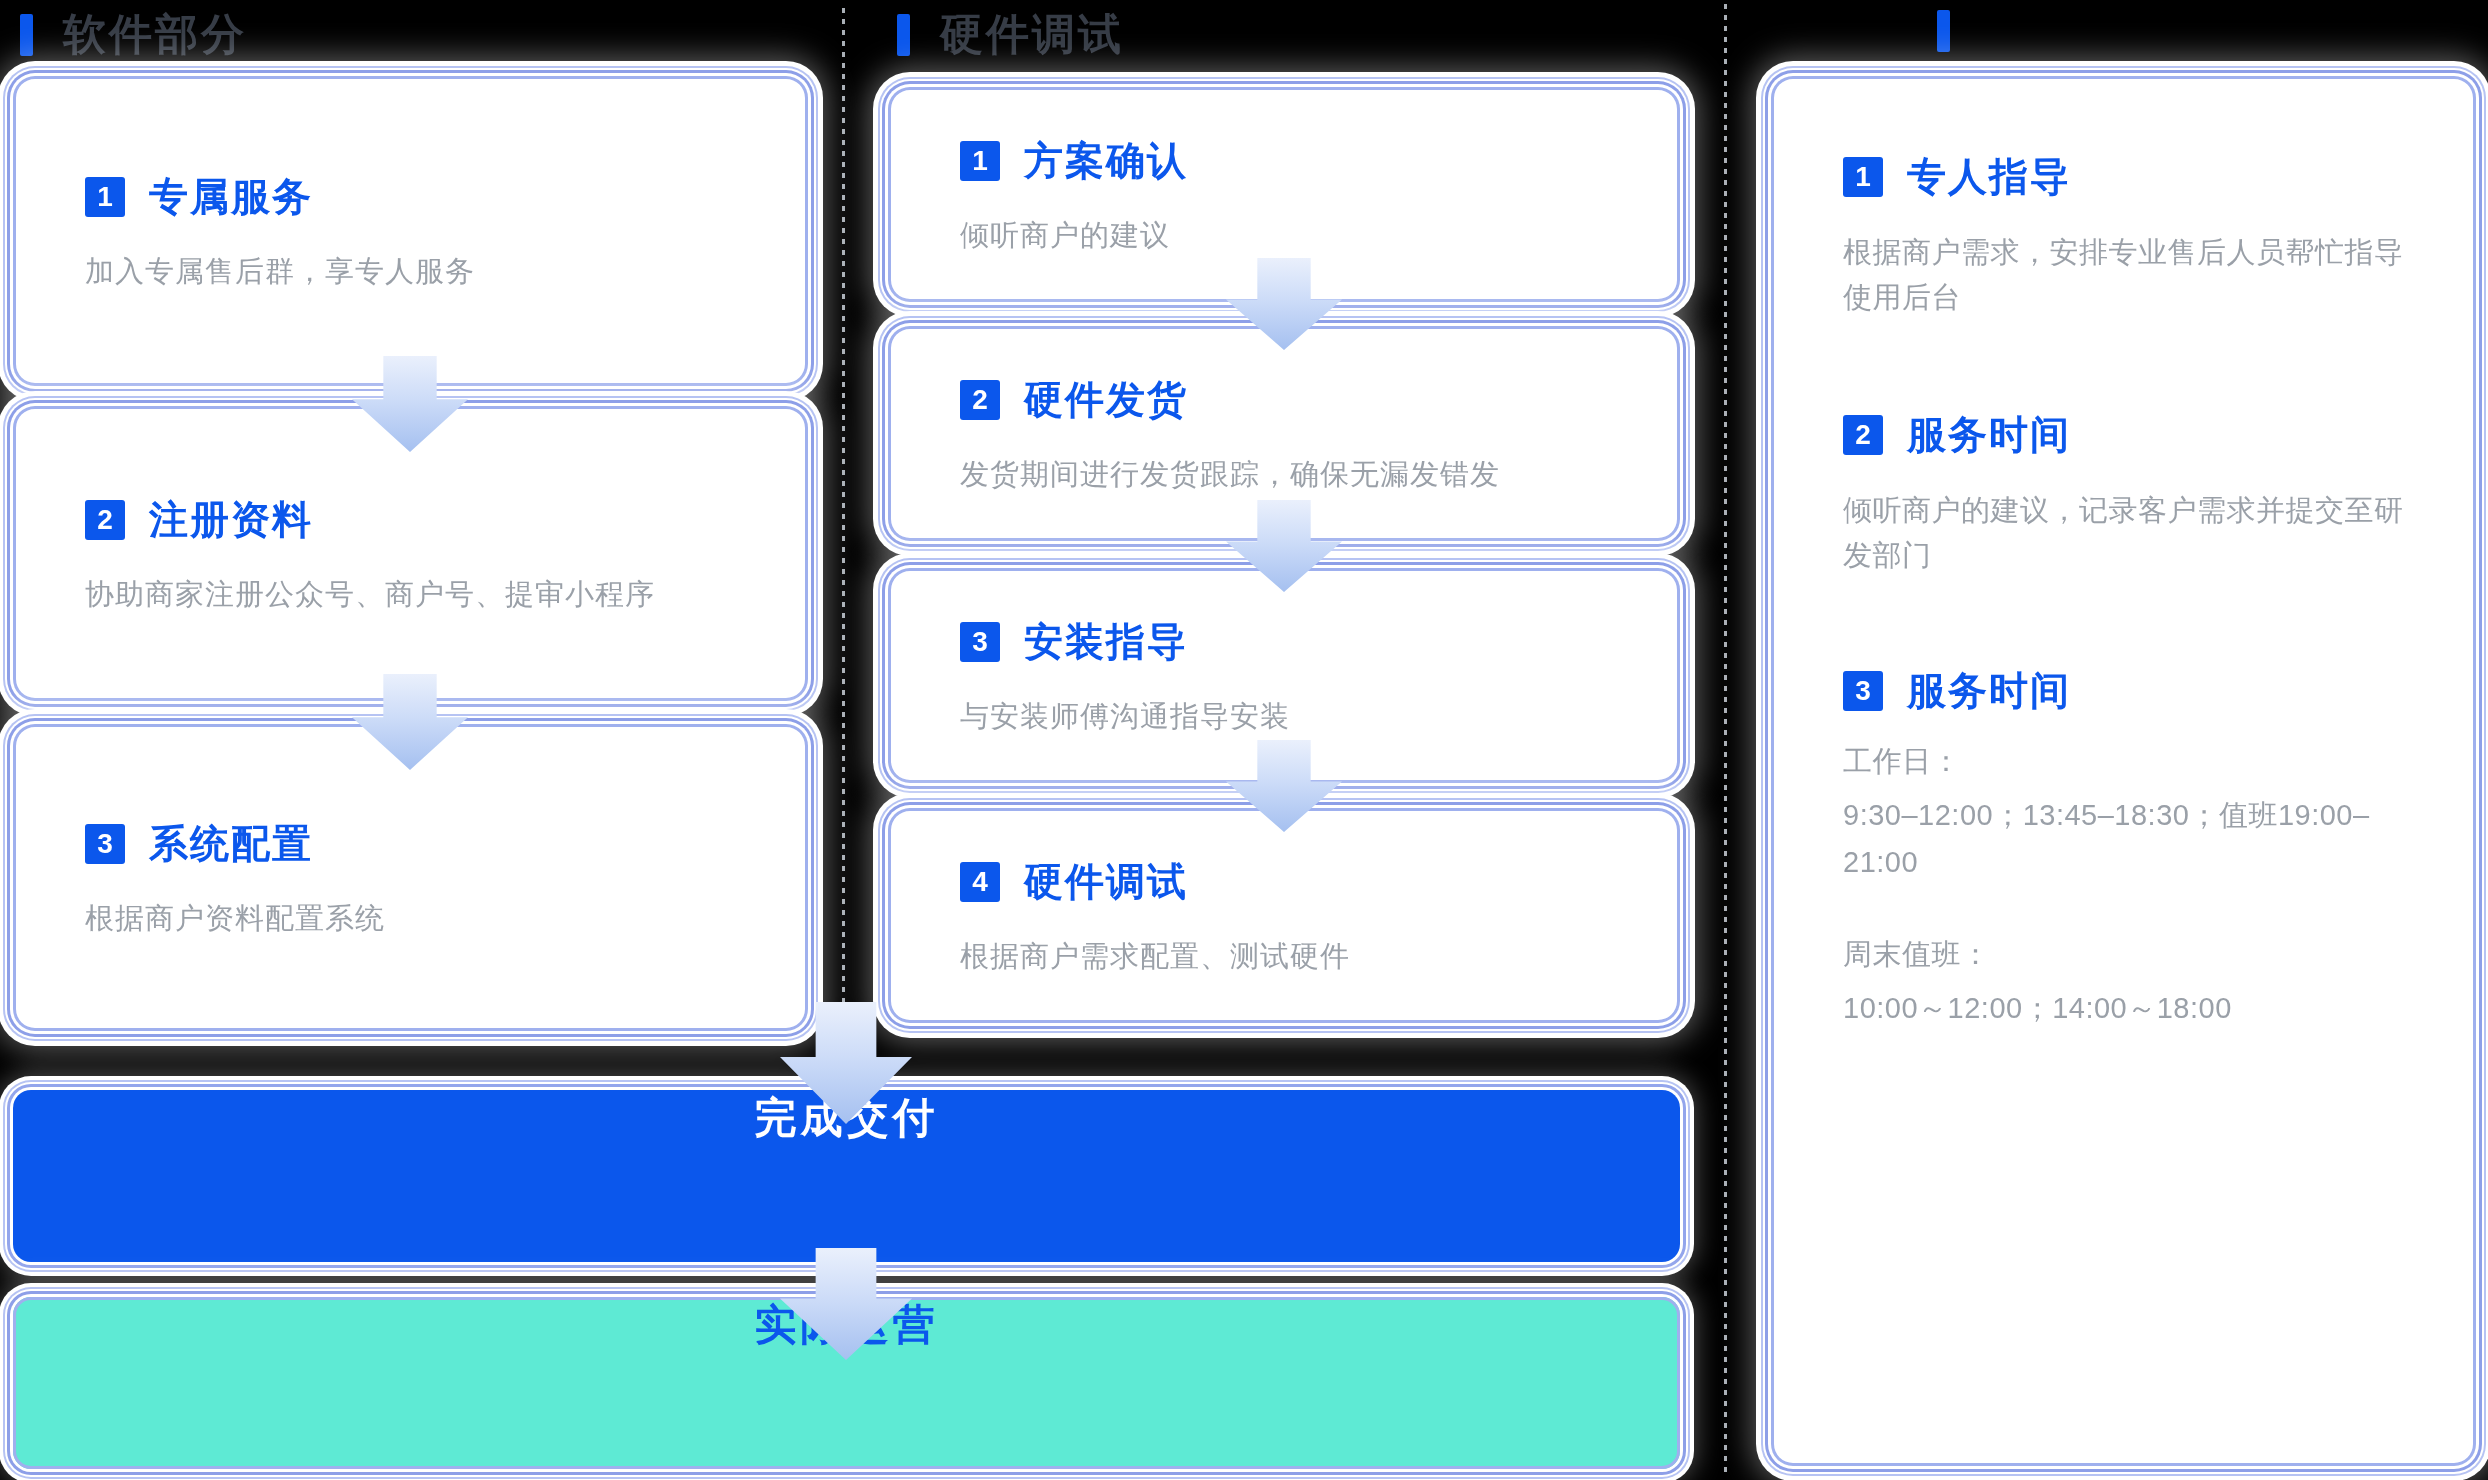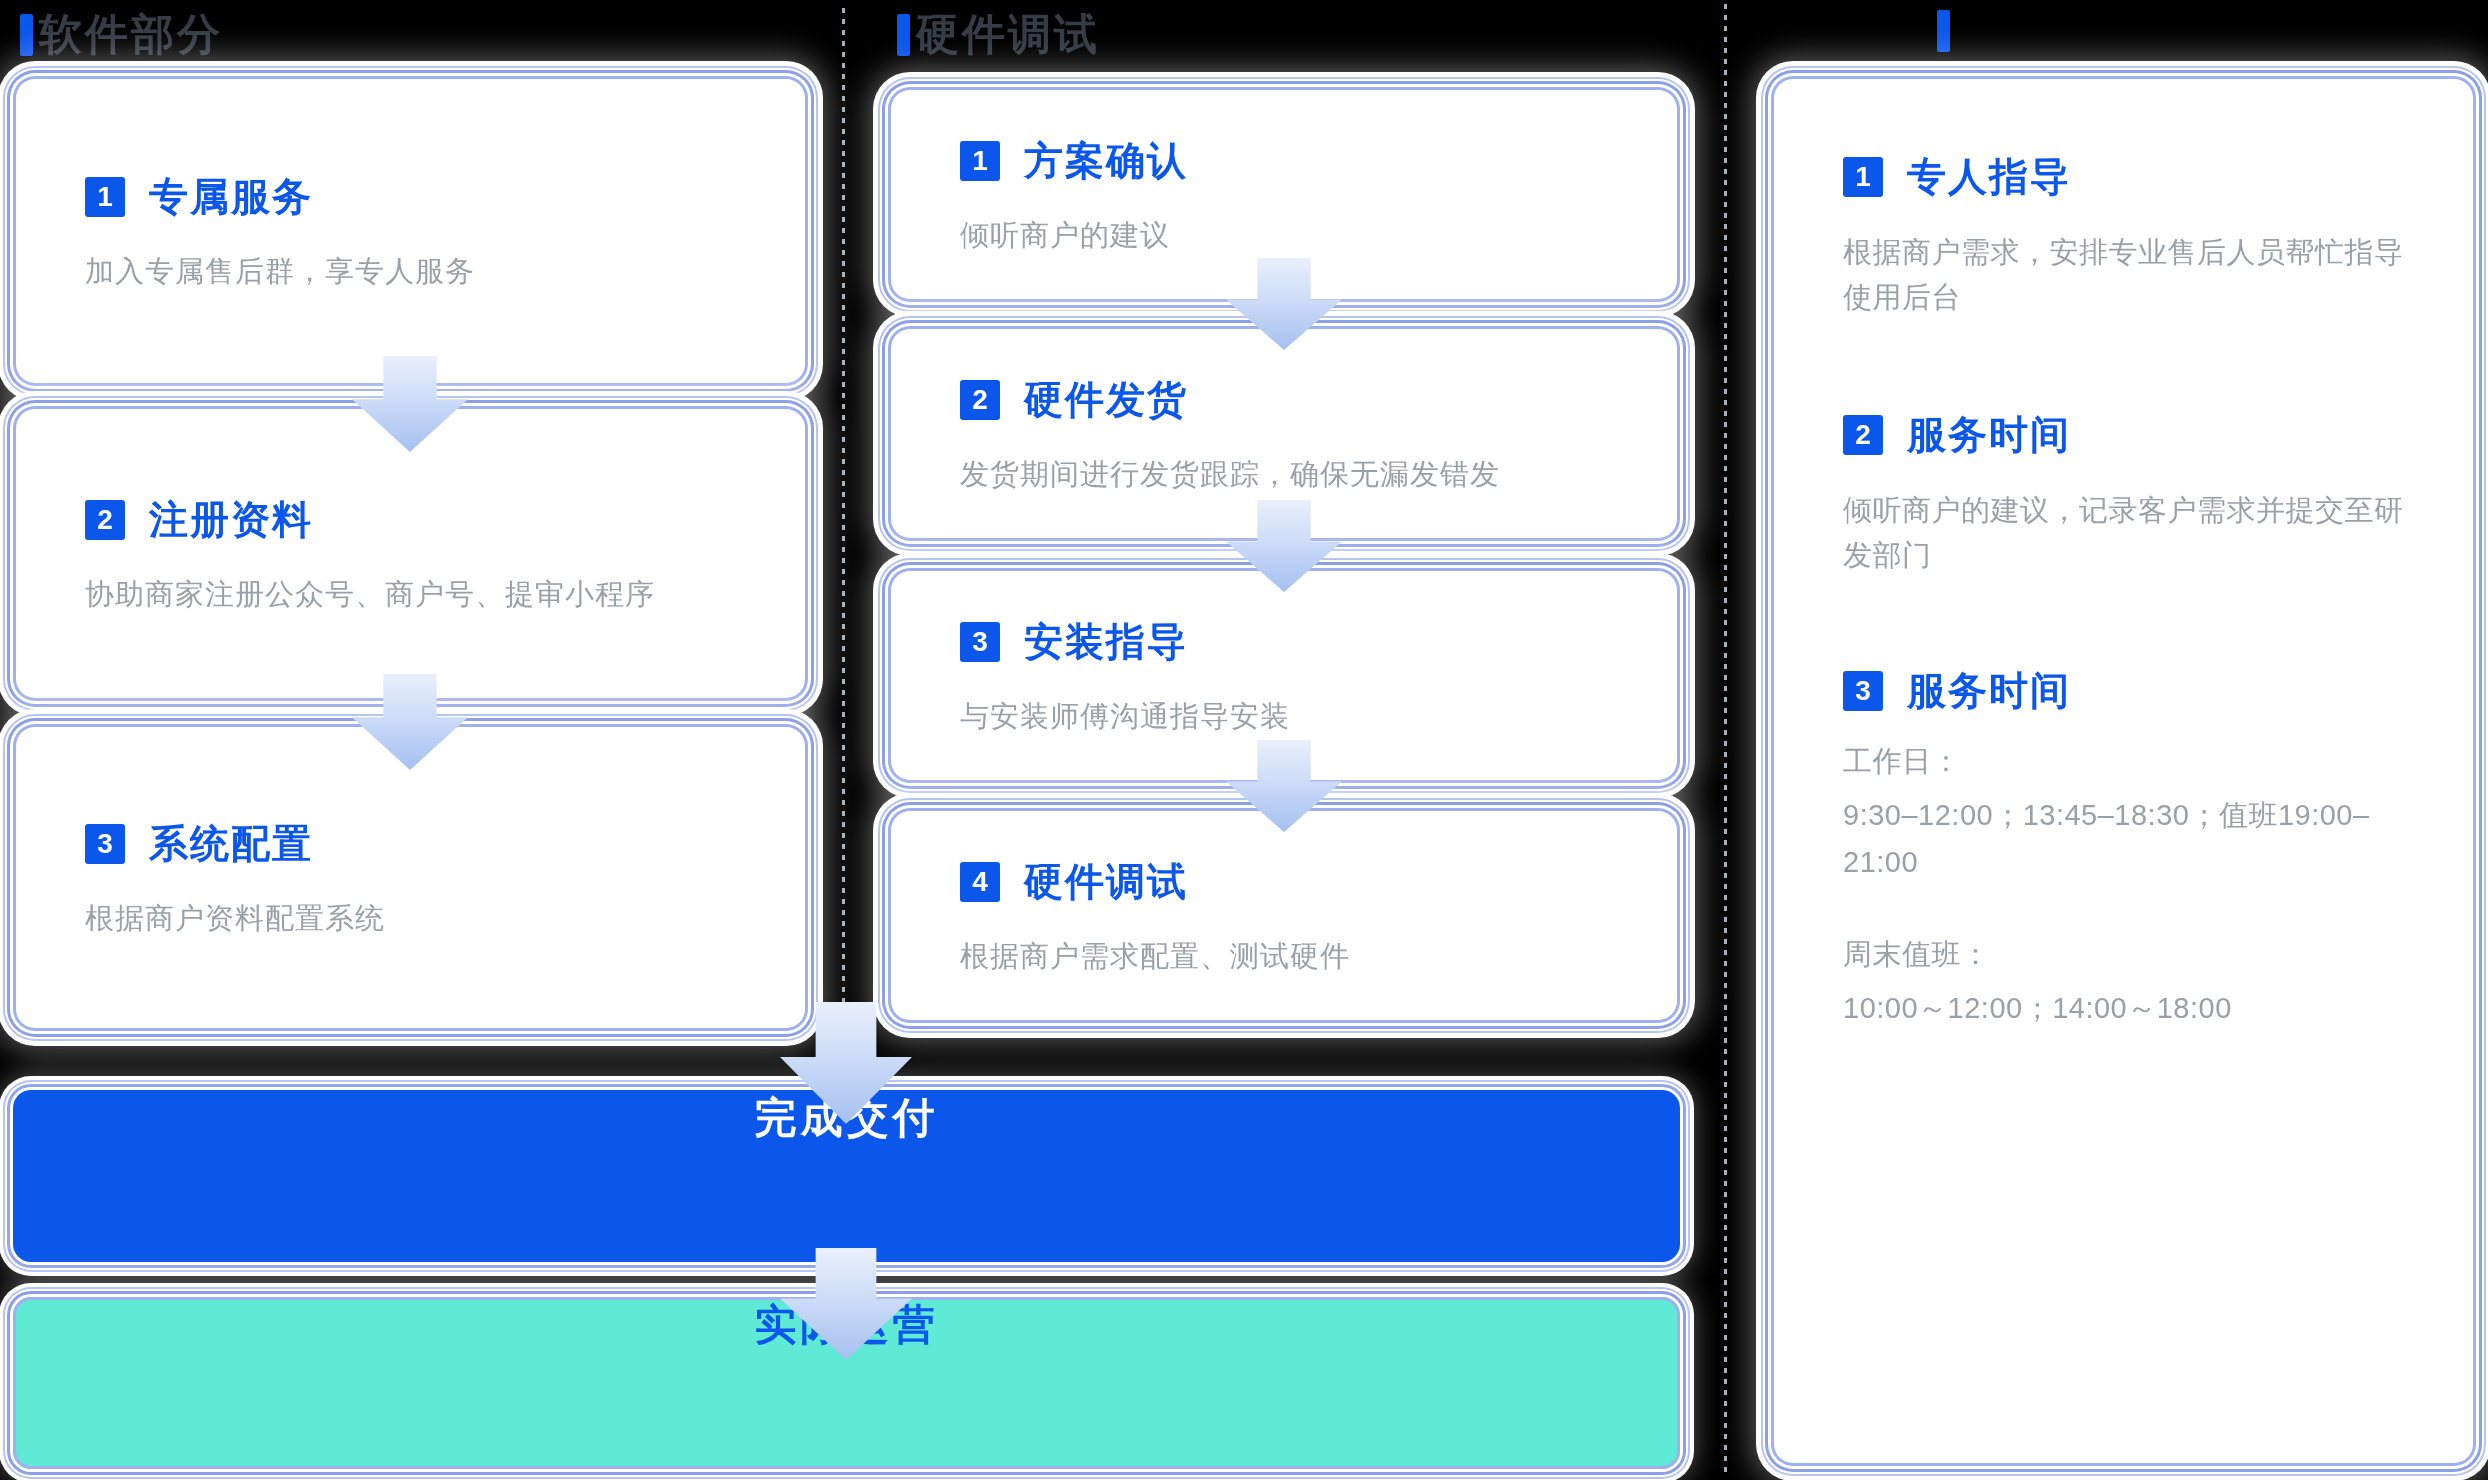--- a/index.html
+++ b/index.html
@@ -14,21 +14,21 @@
   body{font-family:"Liberation Sans", sans-serif;}
   .canvas{position:relative;width:2488px;height:1480px;background:#000;overflow:hidden;}
 
   
   .dotted{position:absolute;width:3px;
     background-image:repeating-linear-gradient(to bottom,#a9afb6 0 5px,transparent 5px 11px);}
   .dotted.v1{left:842px;top:8px;height:995px;}
   .dotted.v2{left:1724px;top:4px;height:1472px;}
 
   
-  .sec-header{position:absolute;top:10px;display:flex;align-items:center;gap:6px;height:50px;}
+  .sec-header{position:absolute;top:10px;display:flex;align-items:center;gap:30px;height:50px;}
   .hbar{width:13px;height:42px;background:var(--blue);border-radius:2px;flex:0 0 auto;}
   .sec-title{font-size:43px;font-weight:bold;color:var(--text-dark);letter-spacing:3px;white-space:nowrap;}
 
   
   .card{position:absolute;background:#fff;border-radius:22px;box-sizing:border-box;
     display:flex;flex-direction:column;justify-content:center;padding:0 40px 0 72px;z-index:1;
     box-shadow:
       inset 0 0 0 3px var(--ring-inner),
       0 0 0 3px #ffffff,
       0 0 0 6px var(--ring-mid),

